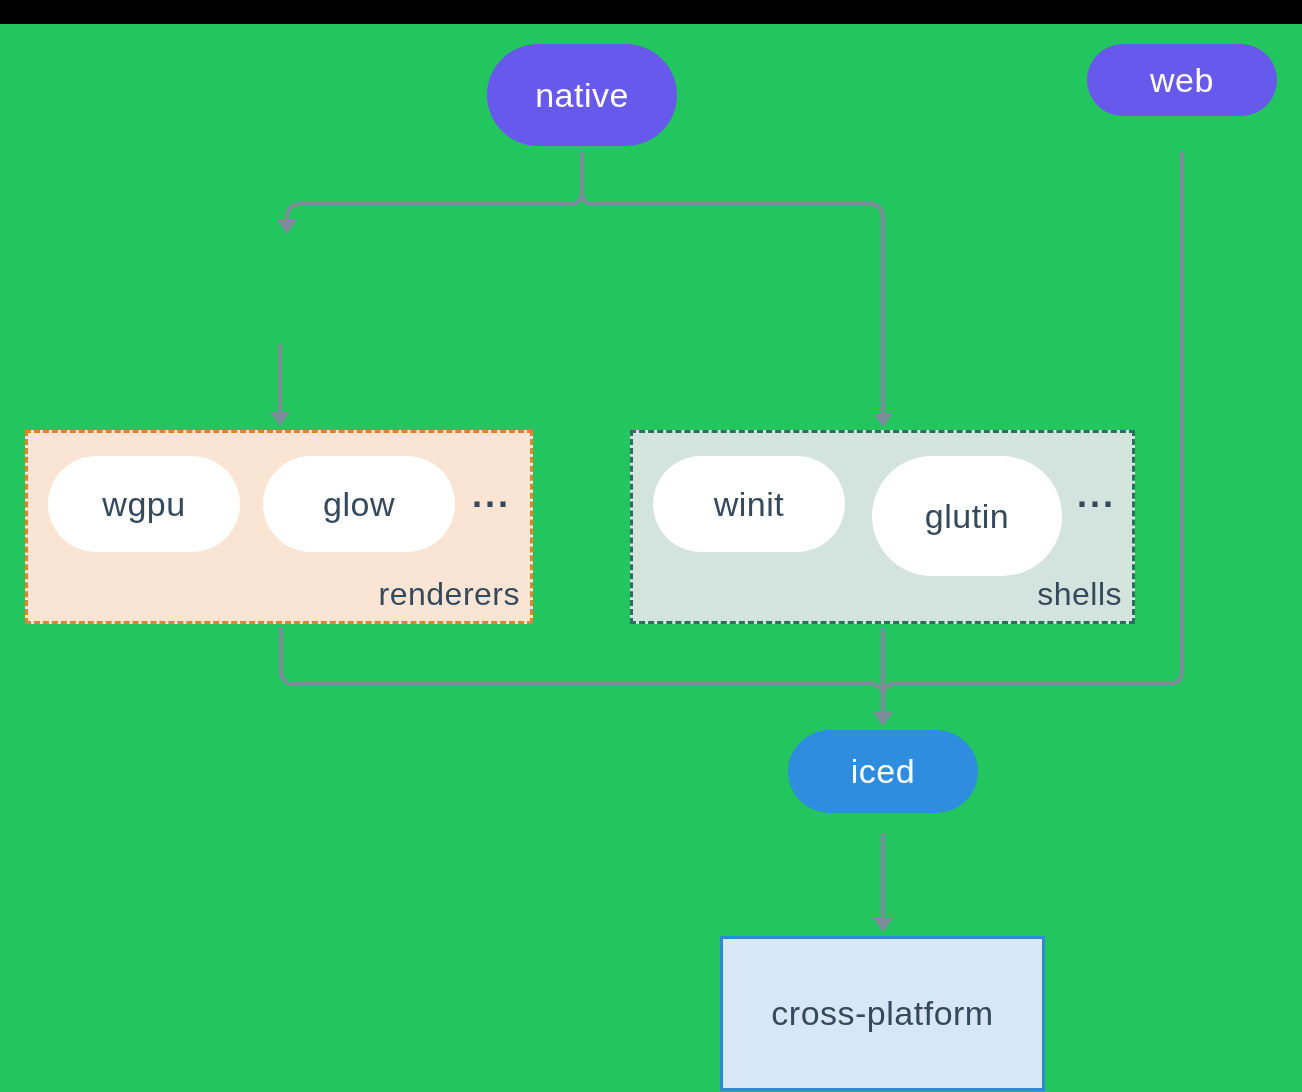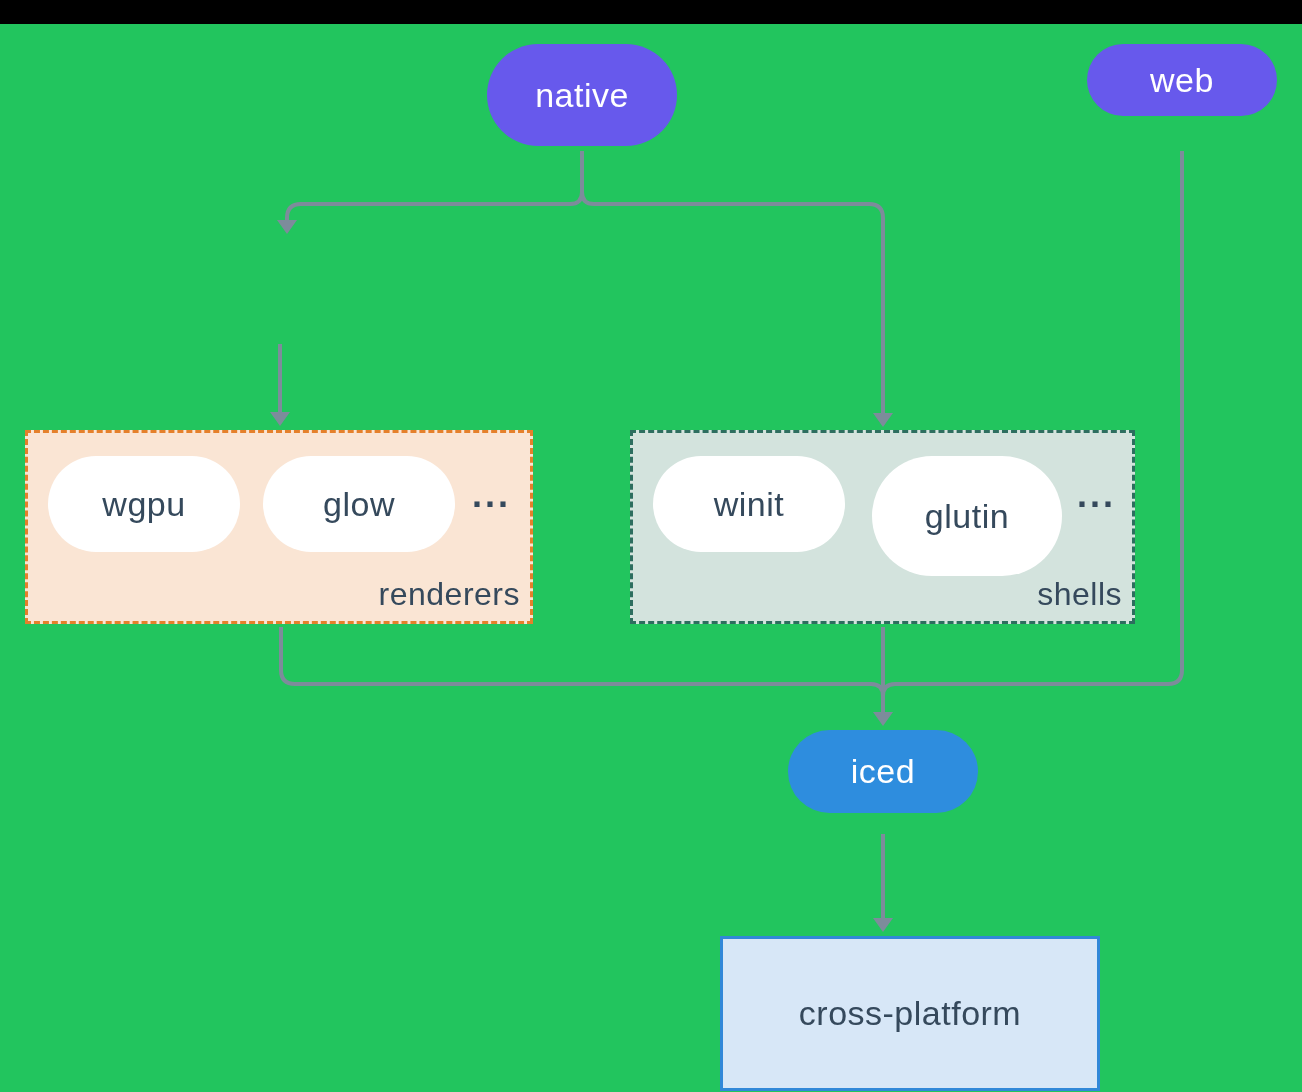--- a/index.html
+++ b/index.html
@@ -17,21 +17,21 @@
     position:absolute;border:3px dashed #999;box-sizing:border-box;
   }
   .group-label{
     position:absolute;right:10px;bottom:8px;font-size:32px;color:#35495C;letter-spacing:0.5px;
   }
   .dots{
     position:absolute;left:444px;top:44px;font-size:36px;font-weight:600;
     color:#35495C;letter-spacing:3px;line-height:36px;
   }
   .app-box{
-    position:absolute;left:720px;top:912px;width:380px;height:155px;
+    position:absolute;left:720px;top:912px;width:325px;height:155px;
     box-sizing:border-box;border:3px solid #3188D8;
     display:flex;flex-direction:column;align-items:center;justify-content:center;
     font-size:34px;line-height:1.45;color:#35495C;text-align:center;letter-spacing:0.5px;
   }
   
   .node-native  {left:487px;top:20px;width:190px;height:102px;}
   .node-web     {left:1087px;top:20px;width:190px;height:72px;}
   .node-graphics{left:187px;top:213px;width:190px;height:102px;}
   .node-iced    {left:788px;top:706px;width:190px;height:83px;}
   .box-renderers{left:25px;top:406px;width:508px;height:194px;}

